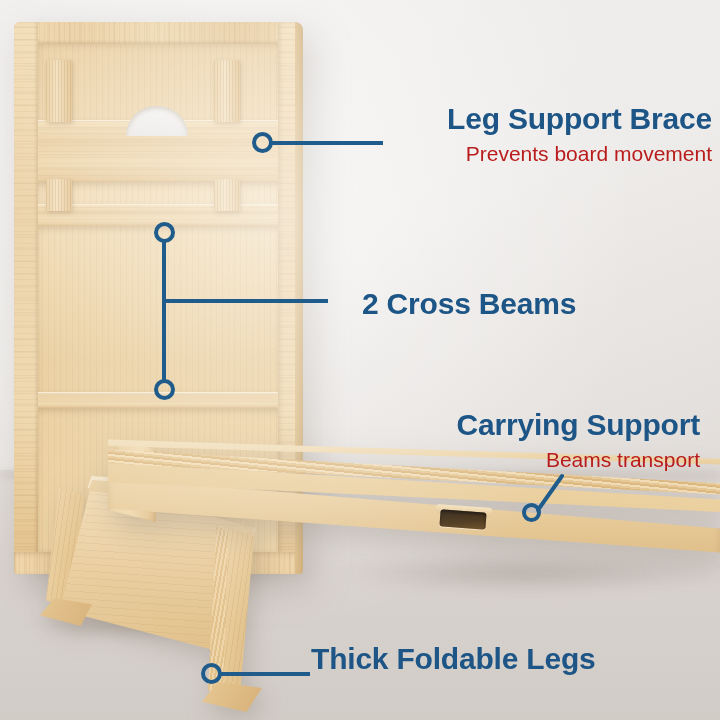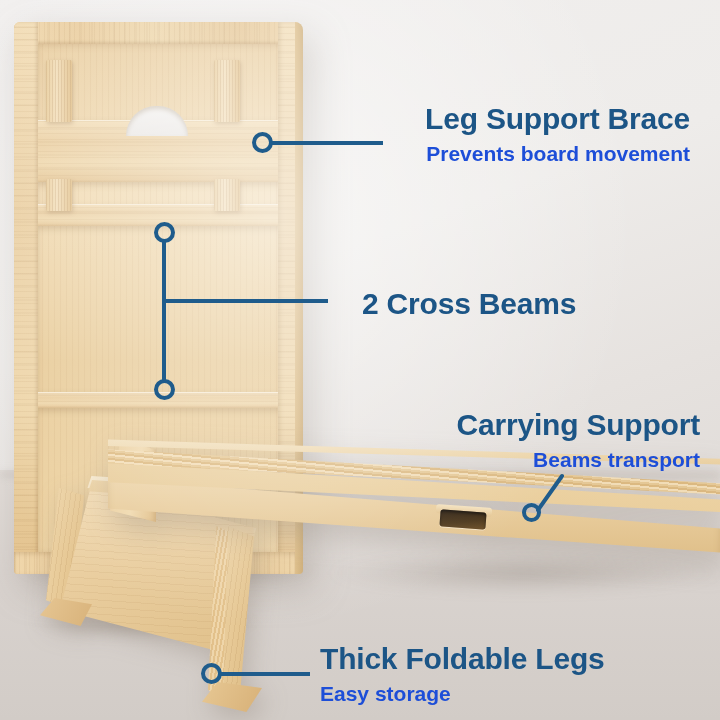--- a/index.html
+++ b/index.html
@@ -237,21 +237,21 @@
   .lead{position:absolute;background:#1f5c8c;}
   .lead-h{height:4px;}
   .lead-v{width:4px;}
 
   .callout{position:absolute;}
   .callout .title{
     font-size:30px;font-weight:bold;color:#1c5586;
     letter-spacing:-.2px;line-height:1;white-space:nowrap;
   }
   .callout .sub{
-    font-size:21px;font-weight:700;color:#1d4ed8;
+    font-size:21px;font-weight:400;color:#b91c1c;
     line-height:1;white-space:nowrap;margin-top:9px;
   }
   .ta-right{text-align:right;}
   .ta-left{text-align:left;}
 </style>
 </head>
 <body>
 
 <div id="scene">
 
@@ -303,21 +303,21 @@
     <div class="fb-ply ply"></div>
     <div class="fb-lip"></div>
     <div class="handle-lip"></div>
     <div class="handle-slot"></div>
   </div>
 
   <div class="vig"></div>
 
   <div class="ring" style="left:252px;top:132px;width:21px;height:21px;"></div>
   <div class="lead lead-h" style="left:271px;top:141px;width:112px;"></div>
-  <div class="callout ta-right" style="left:290px;top:104px;width:400px;">
+  <div class="callout ta-right" style="left:312px;top:104px;width:400px;">
     <div class="title">Leg Support Brace</div>
     <div class="sub">Prevents board movement</div>
   </div>
 
   <div class="ring" style="left:154px;top:222px;width:21px;height:21px;"></div>
   <div class="ring" style="left:154px;top:379px;width:21px;height:21px;"></div>
   <div class="lead lead-v" style="left:162px;top:241px;height:140px;"></div>
   <div class="lead lead-h" style="left:162px;top:299px;width:166px;"></div>
   <div class="callout ta-left" style="left:336px;top:289px;width:360px;margin-left:26px;">
     <div class="title">2 Cross Beams</div>
@@ -327,18 +327,17 @@
   <svg style="position:absolute;left:500px;top:462px;width:90px;height:60px;overflow:visible;">
     <line x1="38" y1="48" x2="62" y2="14" stroke="#1f5c8c" stroke-width="4" stroke-linecap="round"></line>
   </svg>
   <div class="callout ta-right" style="left:300px;top:410px;width:400px;">
     <div class="title">Carrying Support</div>
     <div class="sub">Beams transport</div>
   </div>
 
   <div class="ring" style="left:201px;top:663px;width:21px;height:21px;"></div>
   <div class="lead lead-h" style="left:220px;top:672px;width:90px;"></div>
-  <div class="callout ta-left" style="left:320px;top:644px;width:400px;">
+  <div class="callout ta-left" style="left:311px;top:644px;width:400px;">
     <div class="title">Thick Foldable Legs</div>
-    <div class="sub">Easy storage</div>
   </div>
 
 </div>
 
 </body></html>

